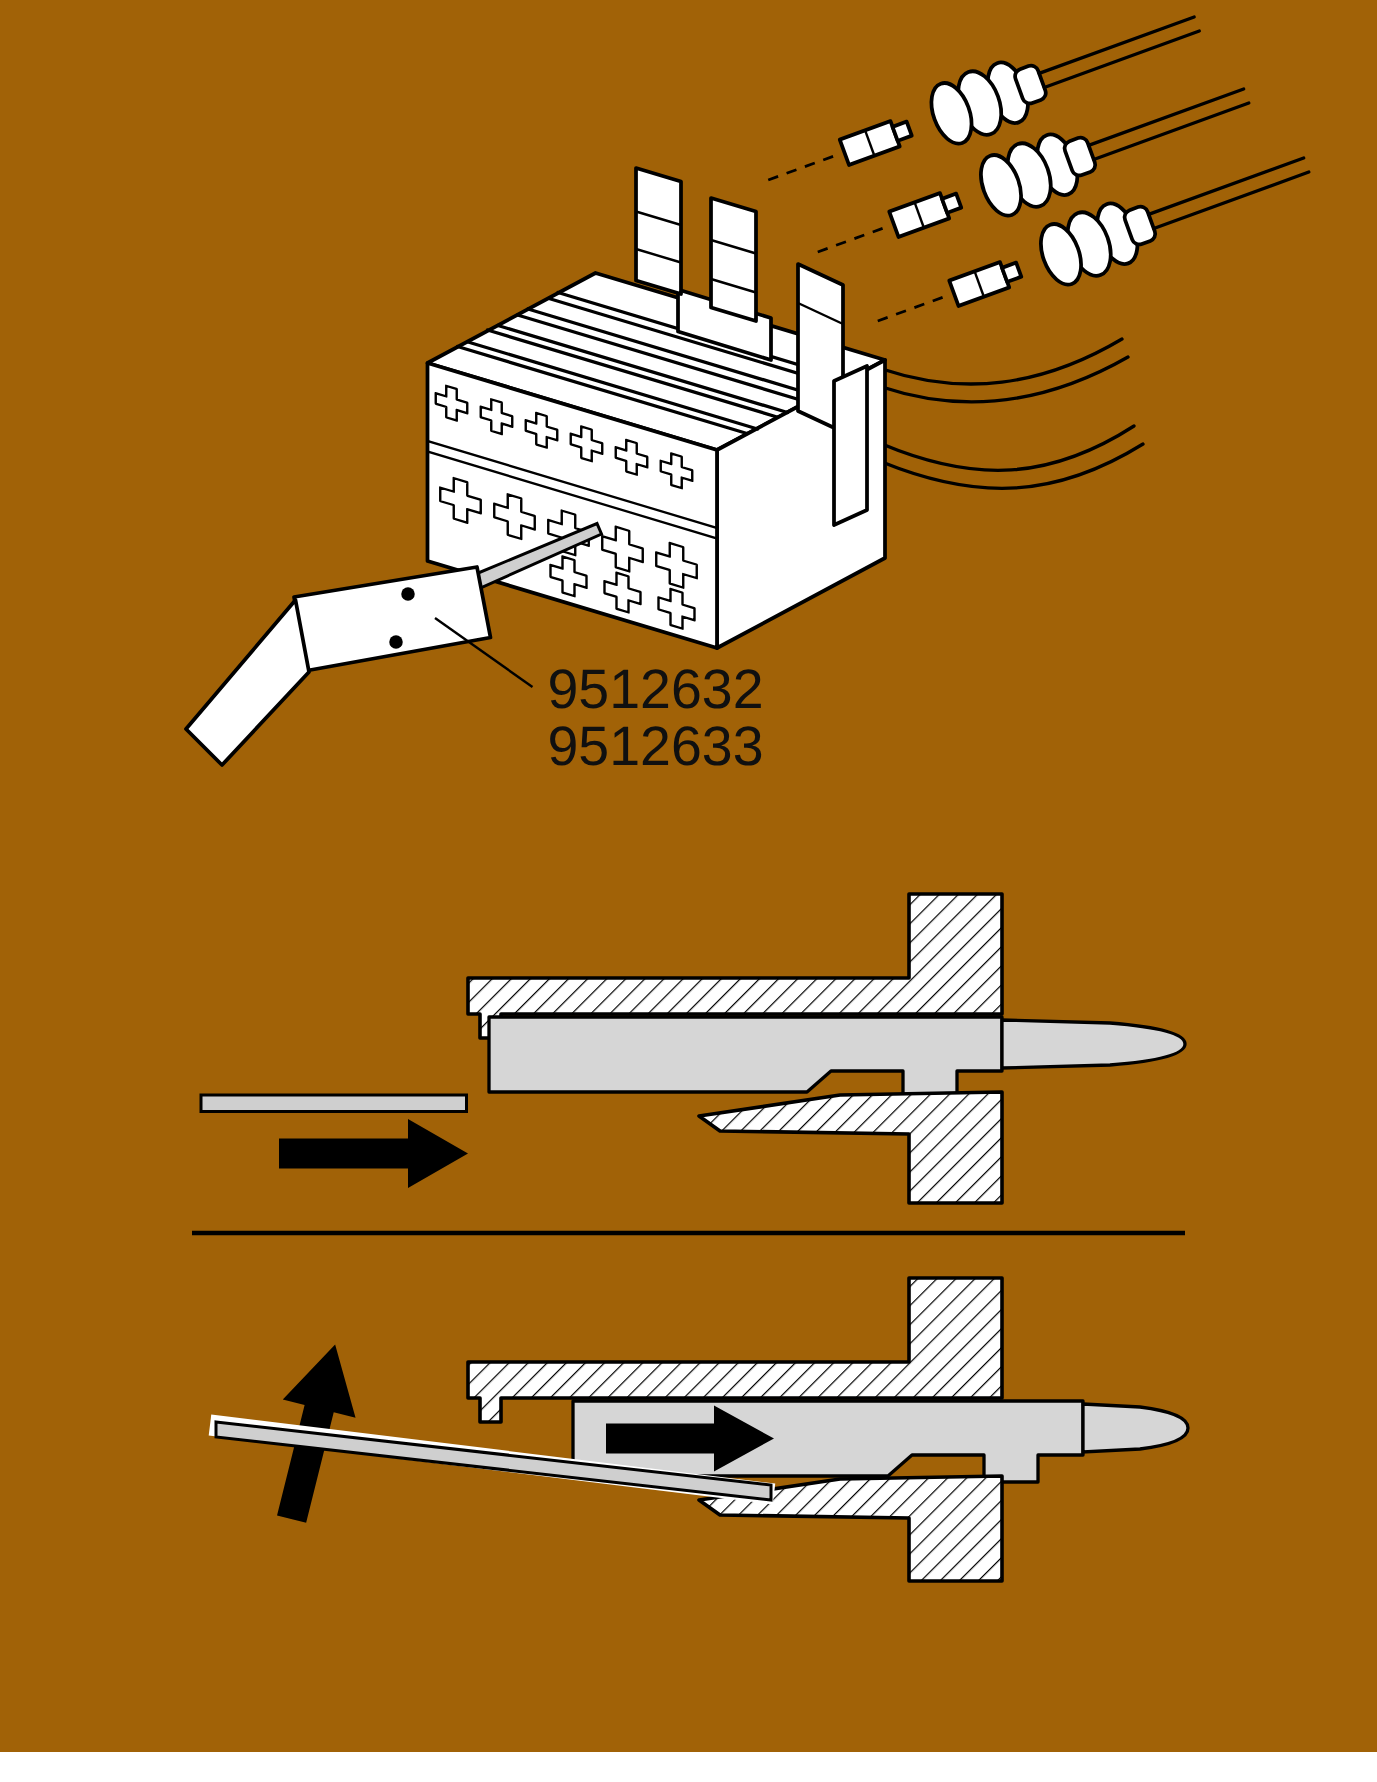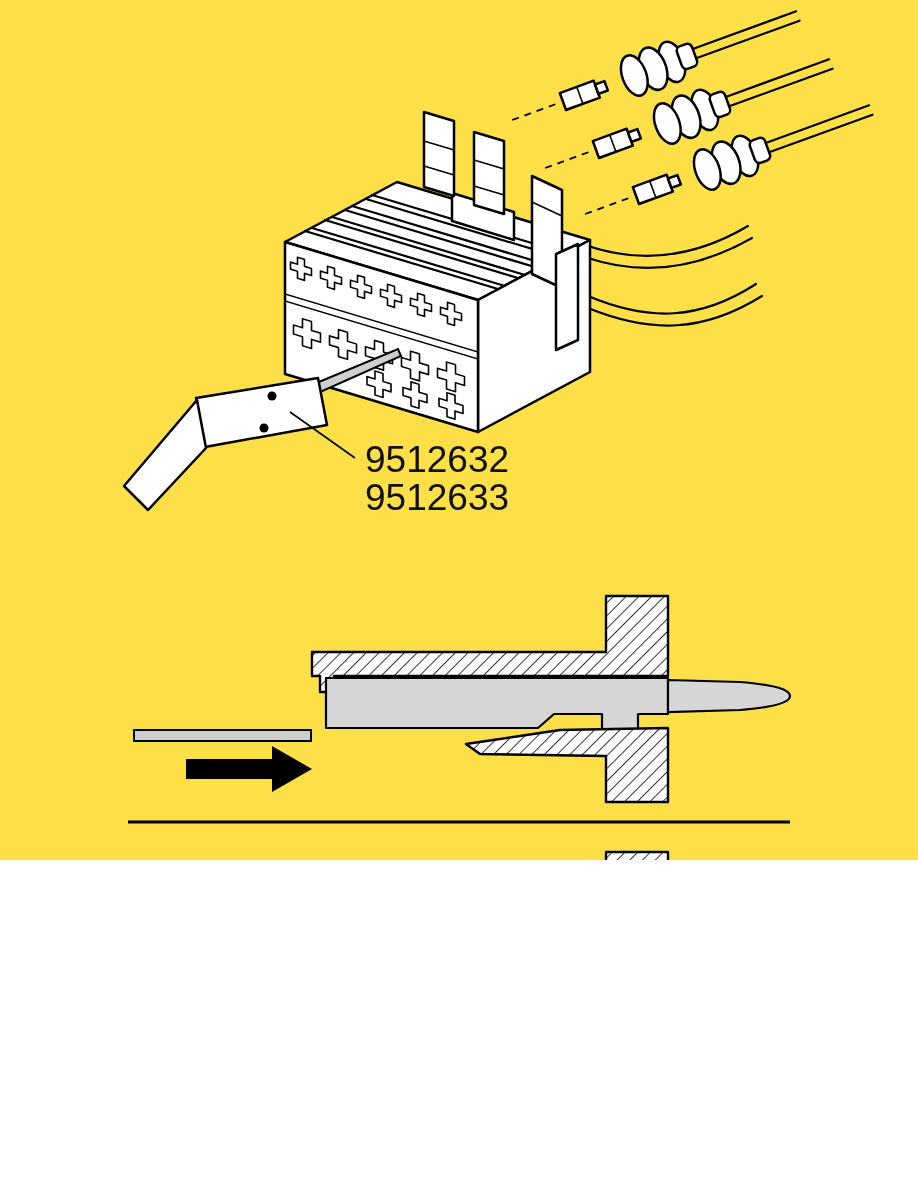--- a/index.html
+++ b/index.html
@@ -1,16 +1,16 @@
 <!DOCTYPE html>
 <html><head>
 <meta charset="utf-8">
 <style>
   html,body{margin:0;padding:0;background:#ffffff;}
-  .page{position:relative;width:918px;height:860px;background:#fde047;overflow:hidden;
+  .page{position:relative;width:918px;height:1168px;background:#a16207;overflow:hidden;
         font-family:"Liberation Sans",sans-serif;}
   svg{display:block}
   .ln{stroke:#000;fill:none;stroke-width:2.2;stroke-linejoin:round;stroke-linecap:round}
   .thin{stroke:#000;fill:none;stroke-width:1.6;stroke-linejoin:round}
   .face{fill:#ffffff;stroke:#000;stroke-width:2.5;stroke-linejoin:round}
   .hatched{fill:url(#hatch);stroke:#000;stroke-width:2.4;stroke-linejoin:round}
   .dash{stroke:#000;stroke-width:1.8;fill:none;stroke-dasharray:7 6}
   .label{font-size:37px;fill:#101010;font-family:"Liberation Sans",sans-serif}
 </style>
 </head>

